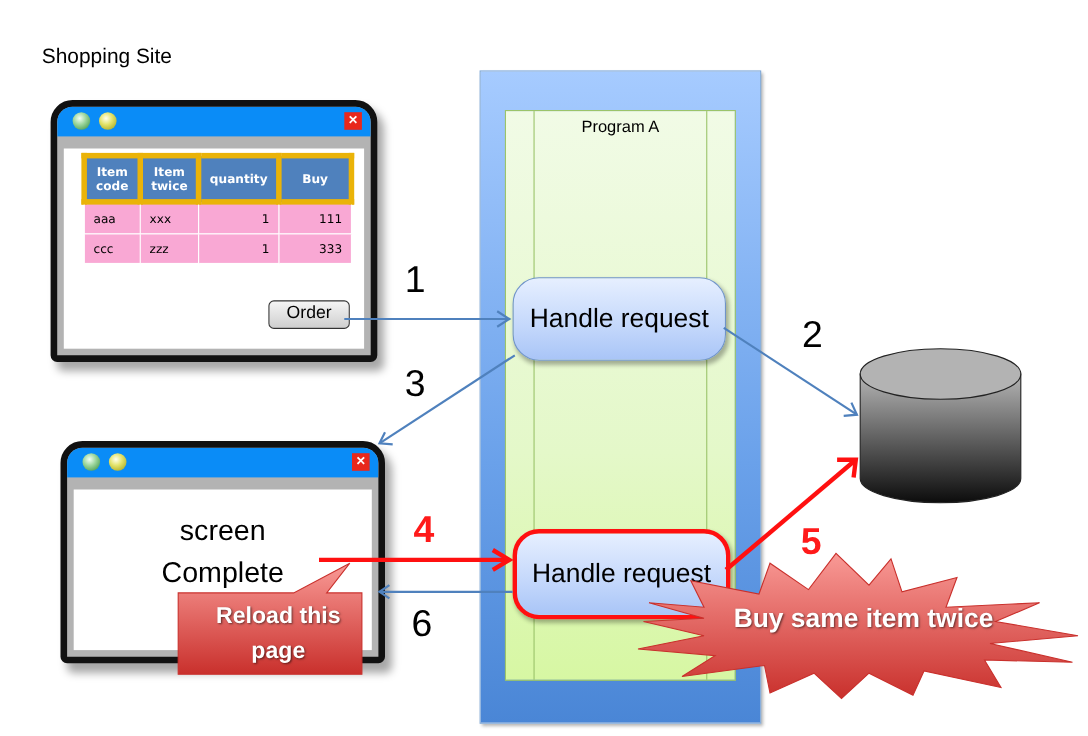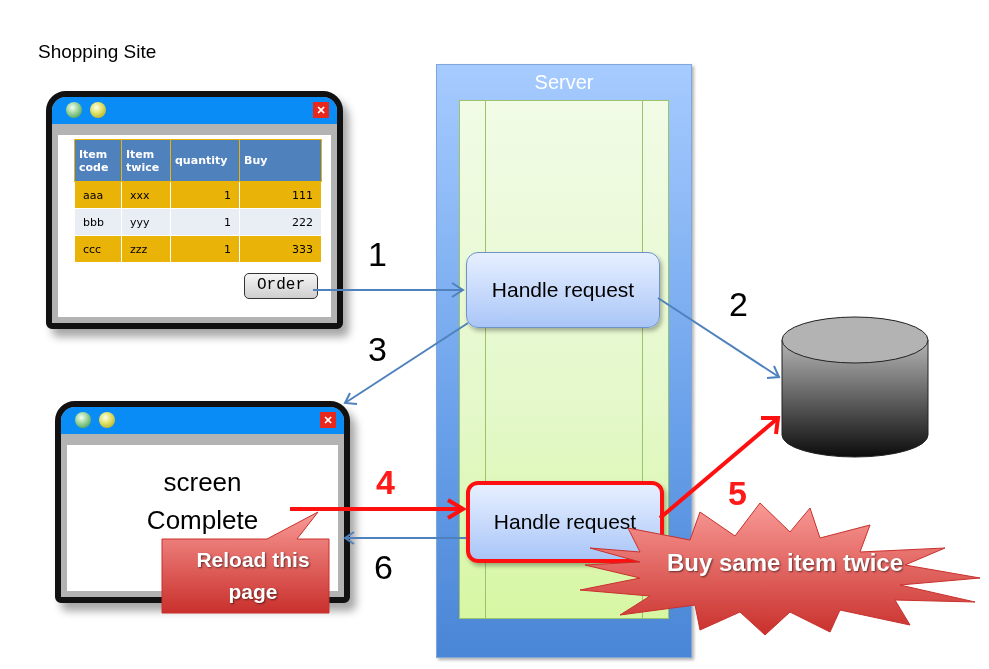--- a/index.html
+++ b/index.html
@@ -13,41 +13,41 @@
          background:#b3b3b3; box-shadow:6px 8px 8px rgba(0,0,0,0.35); overflow:hidden; }
   .win .titlebar { position:absolute; left:0; top:0; right:0; height:27px; background:#0a8cf7; }
   .win .ball { position:absolute; top:5px; width:16px; height:16px; border-radius:50%; }
   .ball.green { background:radial-gradient(circle at 40% 35%, #f4fff4 0%, #9ed79e 40%, #2f8a3a 100%); }
   .ball.yellow { background:radial-gradient(circle at 40% 35%, #fffff0 0%, #e3e36a 40%, #9c9a10 100%); }
   .win .closebtn { position:absolute; top:5px; width:16px; height:16px; background:#e8281c;
          color:#fff; font-size:11px; line-height:16px; text-align:center; font-weight:bold; }
   .win .content { position:absolute; left:6px; right:6px; background:#fff; }
 
   table.items { position:absolute; border-collapse:collapse; font-family:"DejaVu Sans", sans-serif; font-size:11px; }
-  table.items th { background:#4f81bd; color:#fff; font-weight:bold; border:1px solid #eab308; text-align:left; padding:0 4px; }
+  table.items th { background:#4f81bd; color:#fff; font-weight:bold; border:5px solid #eab308; text-align:center; padding:0 4px; }
   table.items td { border:1px solid #fff; padding:0 8px; height:26px; }
-  table.items tr.odd td { background:#eab308;margin-top:42px; }
+  table.items tr.odd td { background:#f9a8d4;margin-top:42px; }
   table.items tr.even td { background:#e9edf4; }
   table.items td.num { text-align:right; }
 
   .order-btn { position:absolute; border:1px solid #333; border-radius:5px;
-         background:linear-gradient(#f5f5f5,#cfcfcf); font-size:16px; text-align:center; line-height:22px; cursor:pointer;font-family:Liberation Mono, monospace; }
+         background:linear-gradient(#f5f5f5,#cfcfcf); font-size:16px; text-align:center; line-height:22px; cursor:pointer; }
 
   
   .server { left:436px; top:64px; width:254px; height:592px;
             background:linear-gradient(#a6cbff 0%, #6aa1ea 60%, #4a86d6 100%);
             border:1px solid #7fa8d8; box-shadow:2px 2px 3px rgba(0,0,0,0.3); }
   .server-title { left:0; right:0; top:6px; text-align:center; color:#fff; font-size:20px; }
   .program { left:22px; top:35px; width:208px; height:517px;
              background:linear-gradient(#f1fbe6 0%, #e4f8c9 60%, #d7f7a3 100%);
              border:1px solid #9bc46a; }
   .program .vline { position:absolute; top:0; bottom:0; width:1px; background:#9bc46a; }
   .program-title { left:0; right:0; top:6px; text-align:center; font-size:15px; color:#000; }
 
-  .handle { position:absolute; border-radius:12px; text-align:center; font-size:21px; color:#000;
+  .handle { position:absolute; border-radius:24px; text-align:center; font-size:24px; color:#000;
             background:linear-gradient(#e6efff 0%, #c3d7fb 60%, #a9c5f7 100%);
             border:1px solid #6f93c9; box-shadow:2px 3px 4px rgba(0,0,0,0.3); }
   .handle.red { border:4px solid #ff1010; }
 
   .num-label { position:absolute; font-size:34px; color:#000; }
   .num-label.red { color:#ff1a1a; font-weight:bold; }
 
   .callout-text { position:absolute; color:#fff; font-weight:bold; text-align:center;
                   text-shadow:1px 1px 2px rgba(0,0,0,0.55); }
   svg.overlay { position:absolute; left:0; top:0; }
@@ -73,26 +73,20 @@
           <th>Buy</th>
         </tr>
       </thead>
       <tbody>
         <tr class="odd">
           <td>aaa</td>
           <td>xxx</td>
           <td class="num">1</td>
           <td class="num">111</td>
         </tr>
-        <tr class="even">
-          <td>bbb</td>
-          <td>yyy</td>
-          <td class="num">1</td>
-          <td class="num">222</td>
-        </tr>
         <tr class="odd">
           <td>ccc</td>
           <td>zzz</td>
           <td class="num">1</td>
           <td class="num">333</td>
         </tr>
       </tbody>
     </table>
     <div class="order-btn" style="left:186px;top:138px;width:72px;height:24px;">Order</div>
   </div>
@@ -106,24 +100,24 @@
   </div>
   <div class="content" style="top:38px;bottom:6px;">
     <div class="abs" style="left:0;right:0;top:18px;text-align:center;font-size:26px;line-height:38px;color:#000;">
       <div>screen</div>
       <div>Complete</div>
     </div>
   </div>
 </div>
 
 <div class="abs server">
-  <div class="abs server-title">Server</div>
   <div class="abs program">
     <div class="vline" style="left:25px;"></div>
     <div class="vline" style="left:182px;"></div>
+    <div class="abs program-title">Program A</div>
   </div>
 </div>
 
 <div class="handle" style="left:466px;top:252px;width:192px;height:74px;line-height:74px;">Handle request</div>
 <div class="handle red" style="left:466px;top:481px;width:190px;height:74px;line-height:74px;">Handle request</div>
 
 <svg class="overlay" width="989" height="669">
   <defs>
     <linearGradient id="dbg" x1="0" y1="0" x2="0" y2="1">
       <stop offset="0" stop-color="#b5b5b5"></stop>

